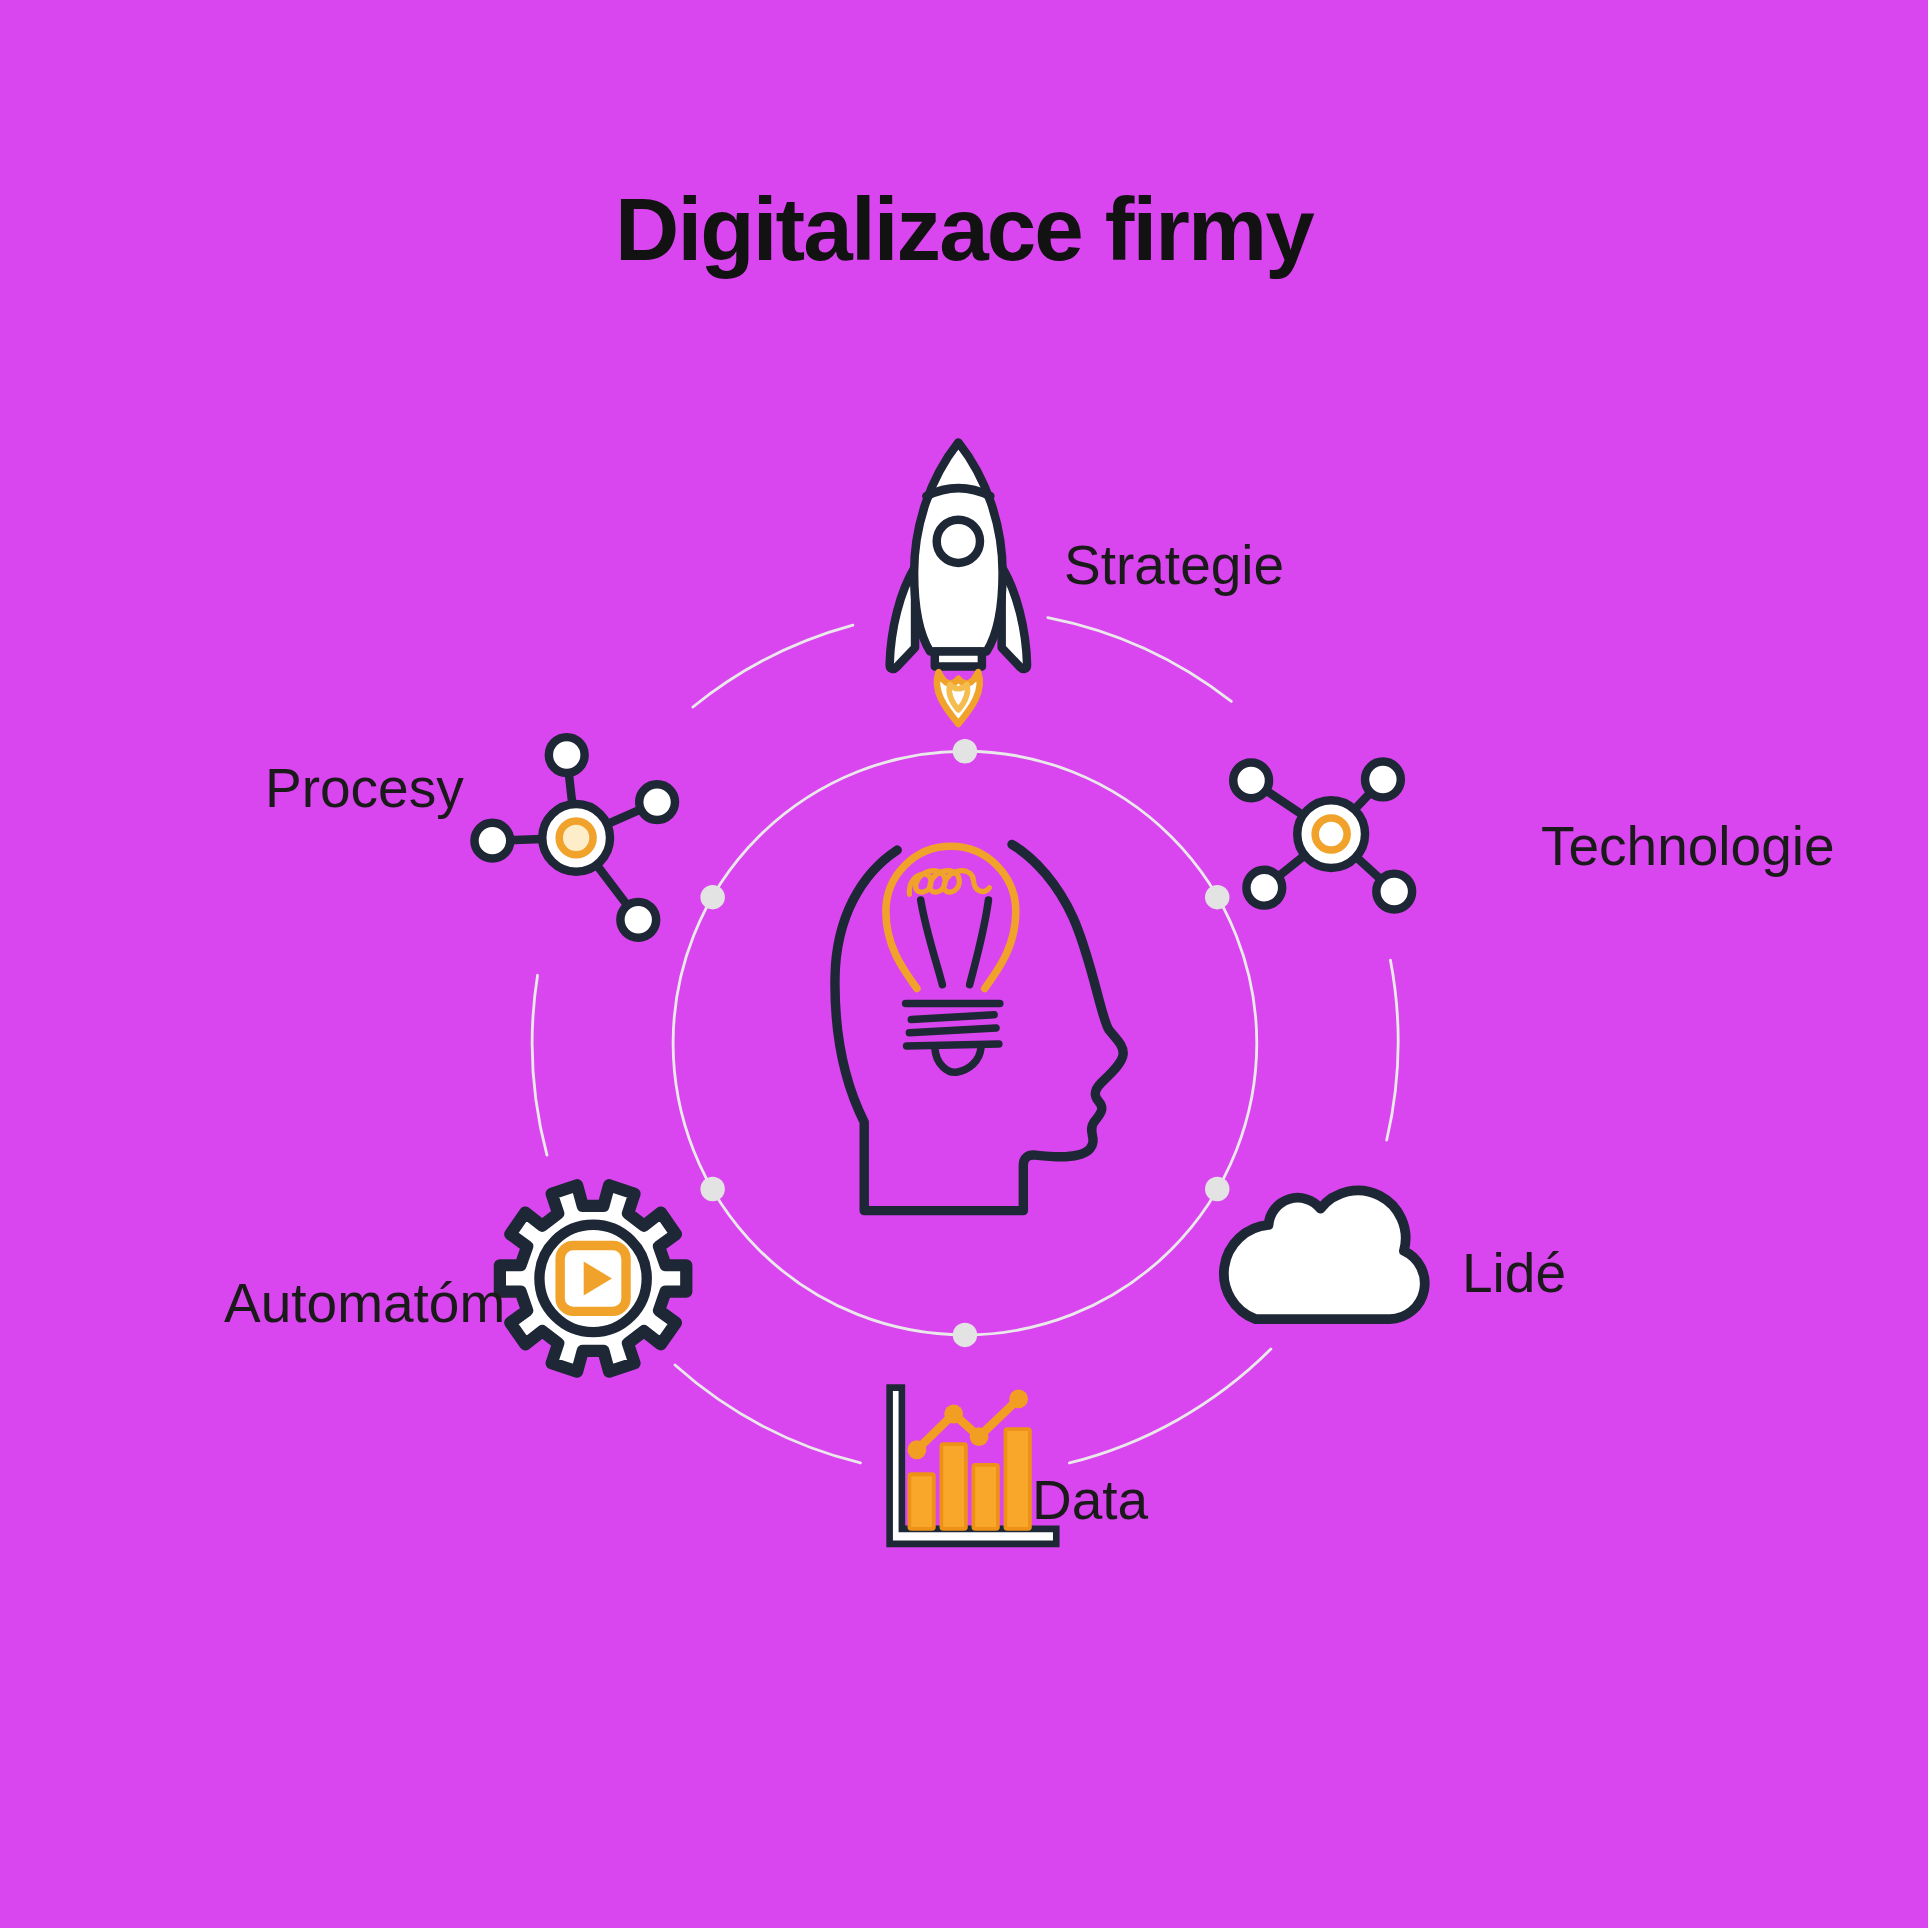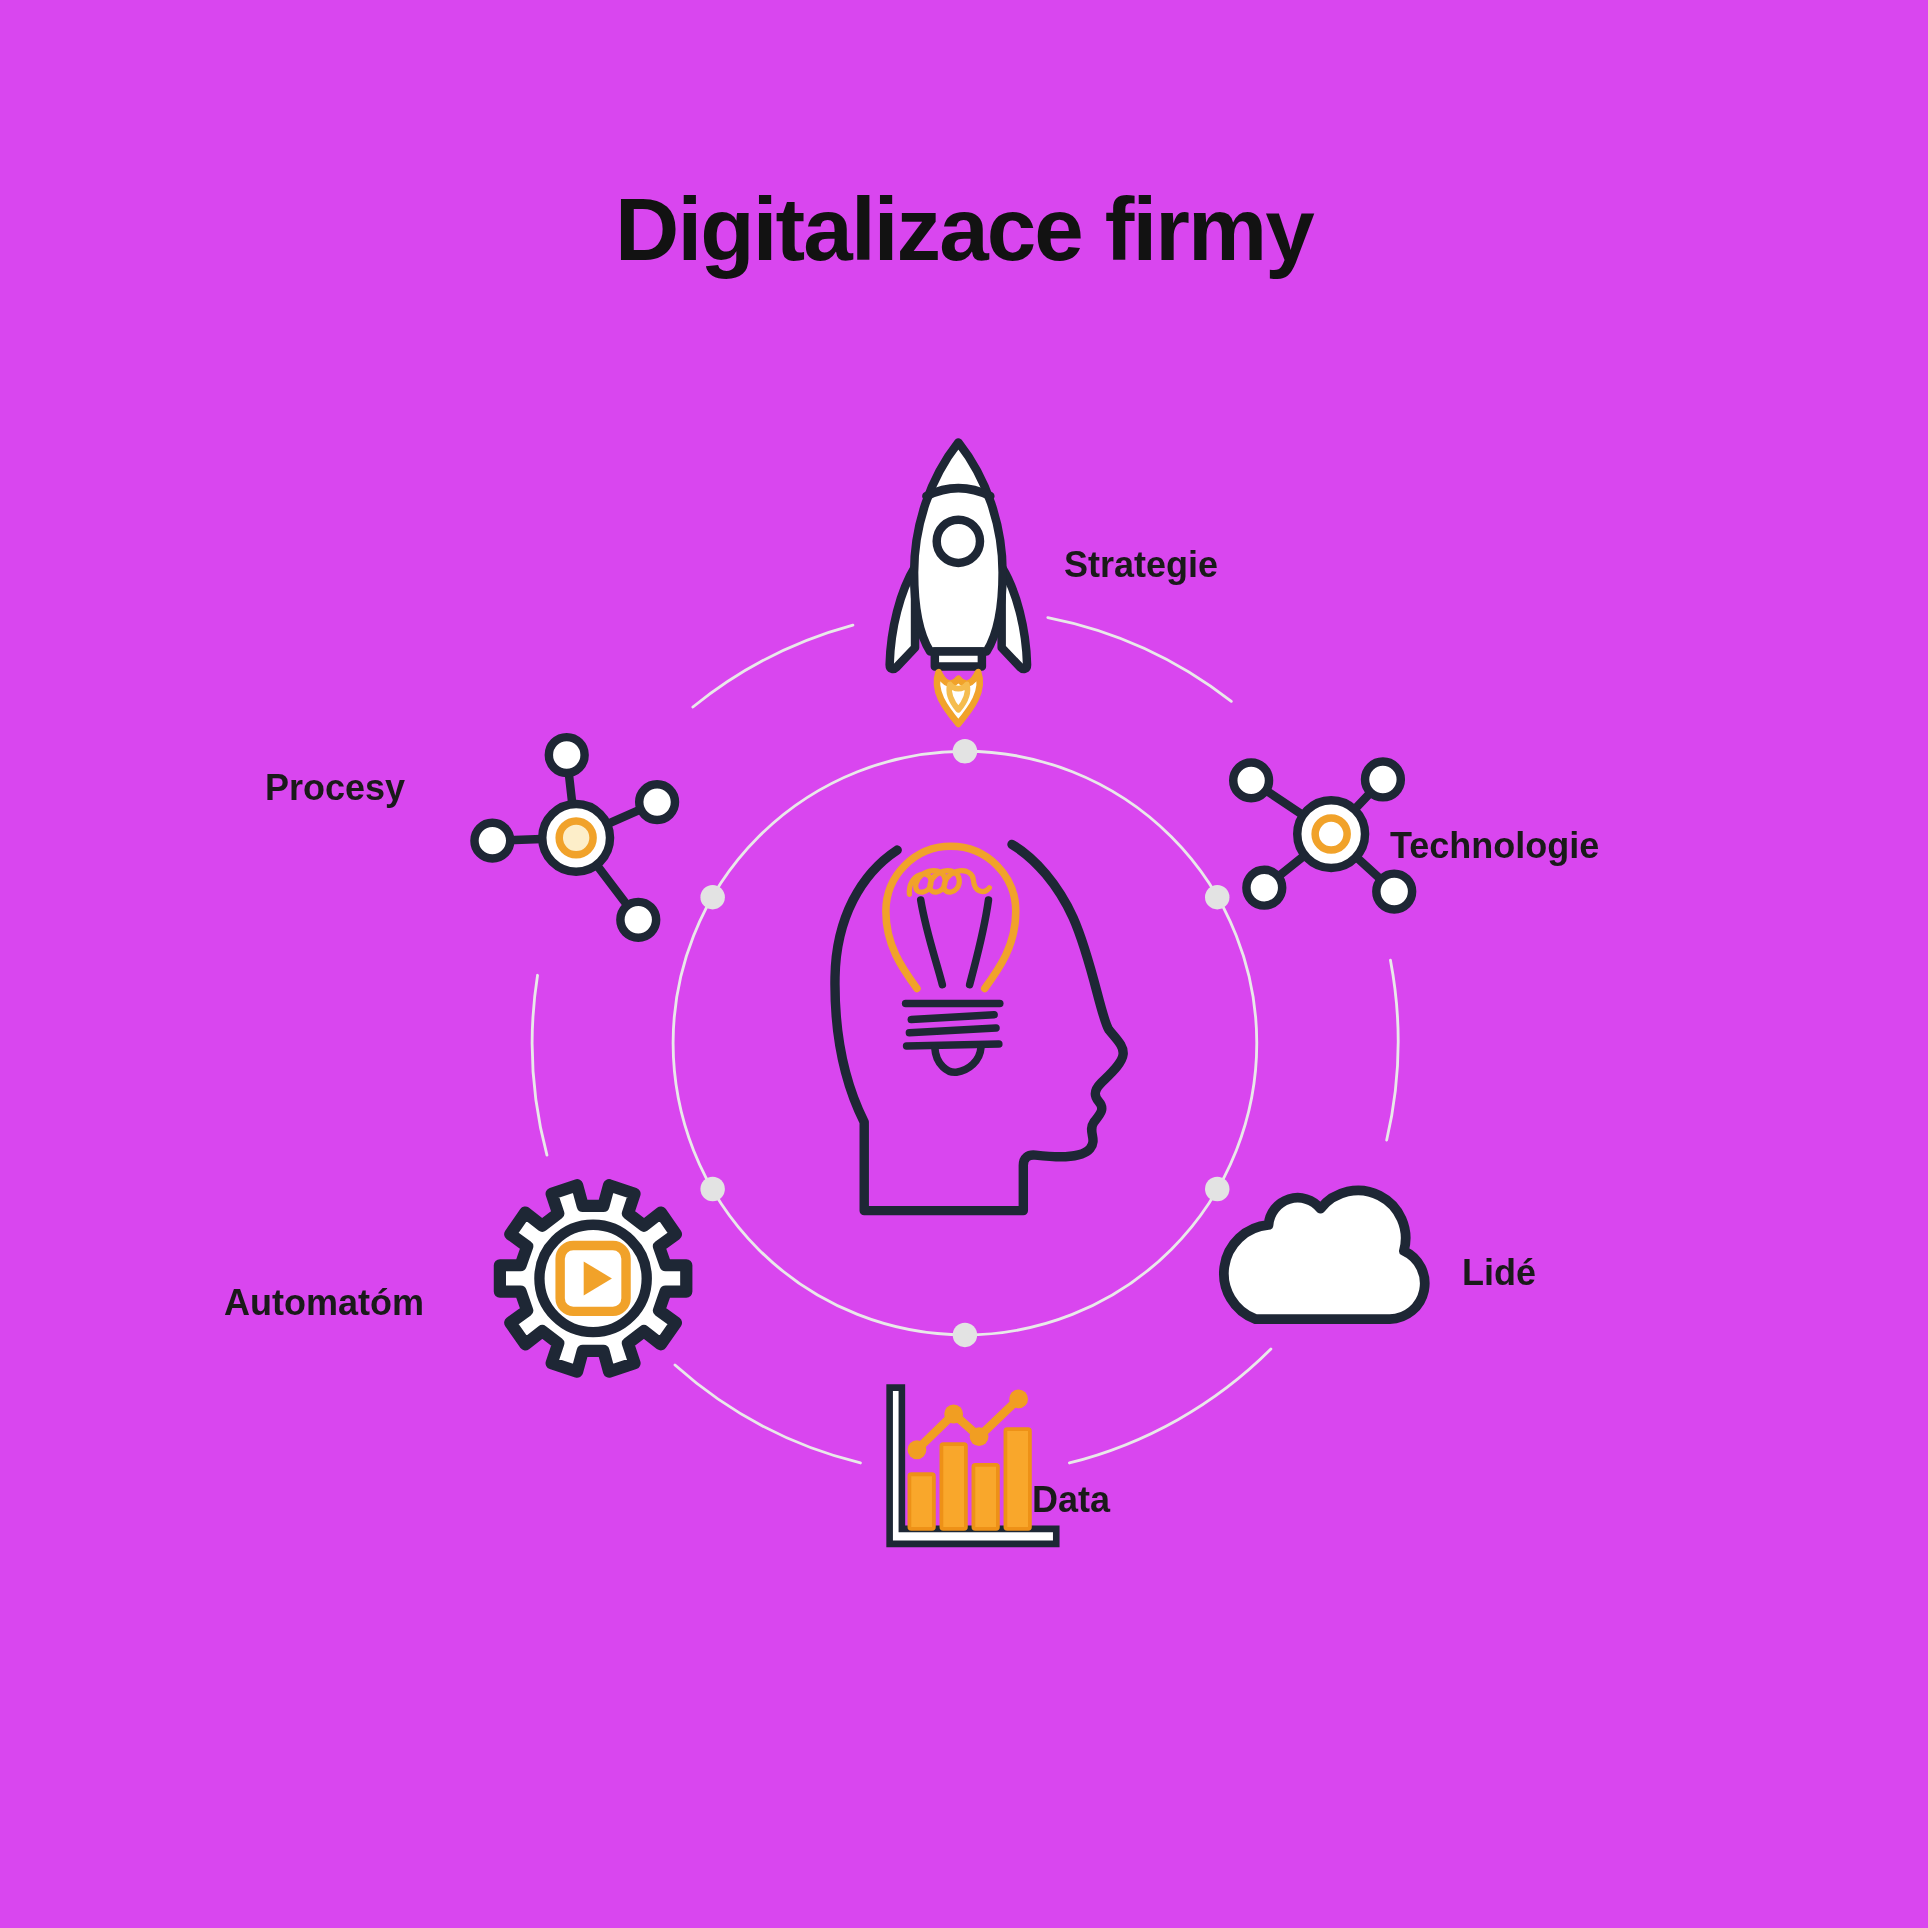--- a/index.html
+++ b/index.html
@@ -1,24 +1,24 @@
 <!DOCTYPE html>
 <html style="font-size:15px"><head>
 <meta charset="utf-8">
 <style>
   html,body{margin:0;padding:0;background:#ffffff;}
   .stage{position:relative;width:1928px;height:1928px;background:#d946ef;overflow:hidden;
          font-family:"Liberation Sans","DejaVu Sans",sans-serif;}
   .art{position:absolute;left:0;top:0;width:1928px;height:1928px;}
   .title{position:absolute;left:0;right:0;top:185px;margin:0;text-align:center;
          font-size:89px;font-weight:700;letter-spacing:-1.9px;color:#121212;line-height:1;}
-  .label{position:absolute;transform:translateY(-50%);font-size:36px;font-weight:700;
+  .label{position:absolute;transform:translateY(-50%);font-size:55px;font-weight:400;
          color:#1a1a1a;white-space:nowrap;line-height:1;}
   .lbl-strategie{left:1064px;top:565px;}
-  .lbl-technologie{left:1390px;top:846px;}
+  .lbl-technologie{left:1541px;top:846px;}
   .lbl-procesy{left:265px;top:788px;}
   .lbl-automatom{left:224px;top:1303px;}
   .lbl-lide{left:1462px;top:1273px;}
   .lbl-data{left:1032px;top:1500px;}
 </style>
 </head>
 <body>
 
 <div class="stage">
 

